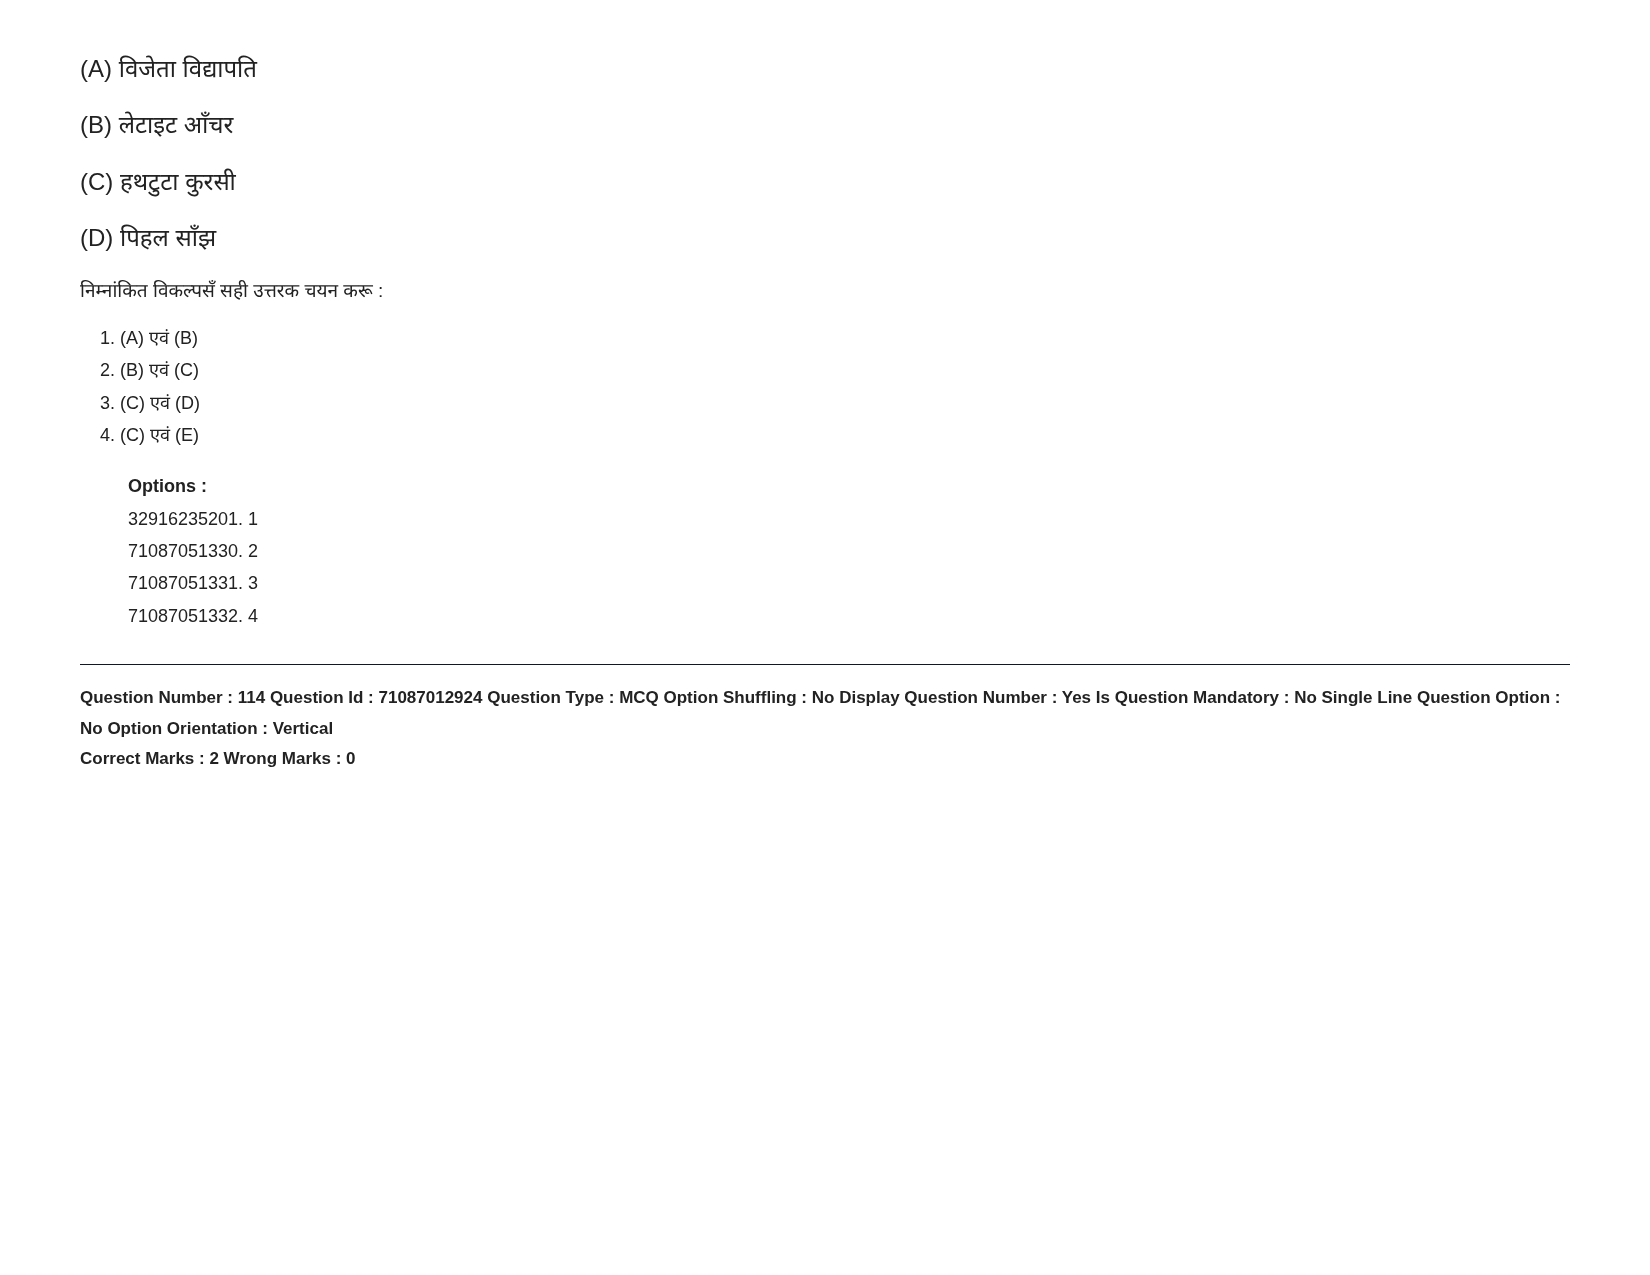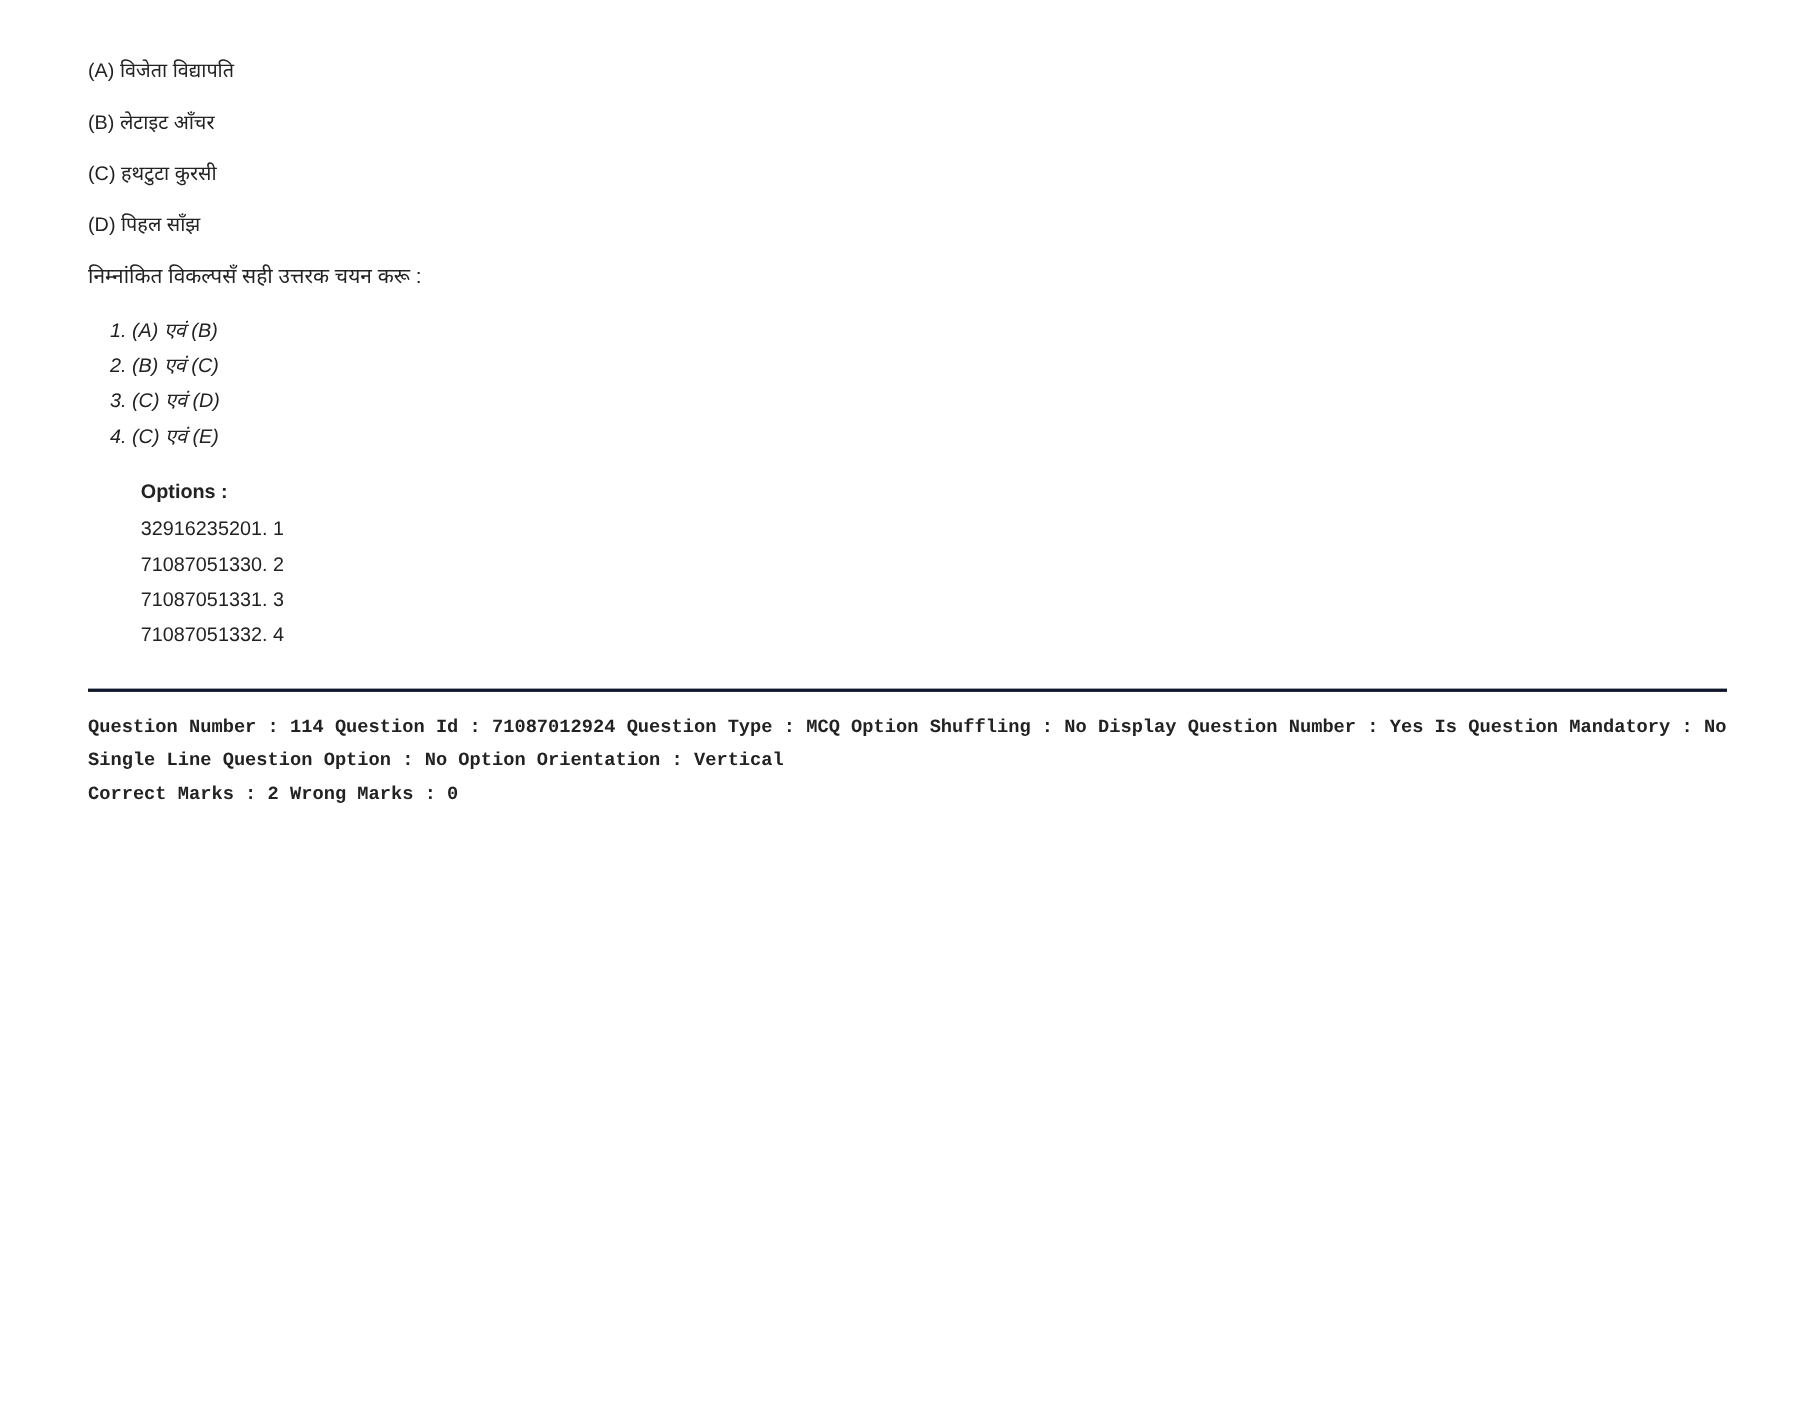--- a/index.html
+++ b/index.html
@@ -15,33 +15,32 @@
       width: 1650px;
       min-height: 1275px;
       padding: 50px 80px;
     }
     .question-text {
       font-size: 19px;
       margin-bottom: 24px;
       line-height: 1.6;
     }
     .option-item {
-      font-size: 18px;
+      font-size: 24px;
       margin-bottom: 18px;
       line-height: 1.6;
     }
     .sub-question {
       font-size: 19px;
       margin-bottom: 16px;
       line-height: 1.6;
     }
     .numbered-options {
       margin-left: 20px;
       margin-bottom: 24px;
-      font-style: italic;
     }
     .numbered-option {
       font-size: 18px;
       line-height: 1.8;
     }
     .options-section {
       margin-bottom: 8px;
       margin-left: 48px;
     }
     .options-label {
@@ -51,23 +50,22 @@
     }
     .option-code {
       font-size: 18px;
       line-height: 1.8;
     }
     .meta-info {
       margin-top: 32px;
       font-size: 17px;
       font-weight: bold;
       line-height: 1.8;
-      border-top: 3px solid #0f172a;
+      border-top: 1px solid #0f172a;
       padding-top: 18px;
-      font-family: Liberation Mono, monospace;
     }
     .marks-info {
       font-size: 17px;
       font-weight: bold;
     }
   </style>
 </head>
 <body>
 
 <div>

